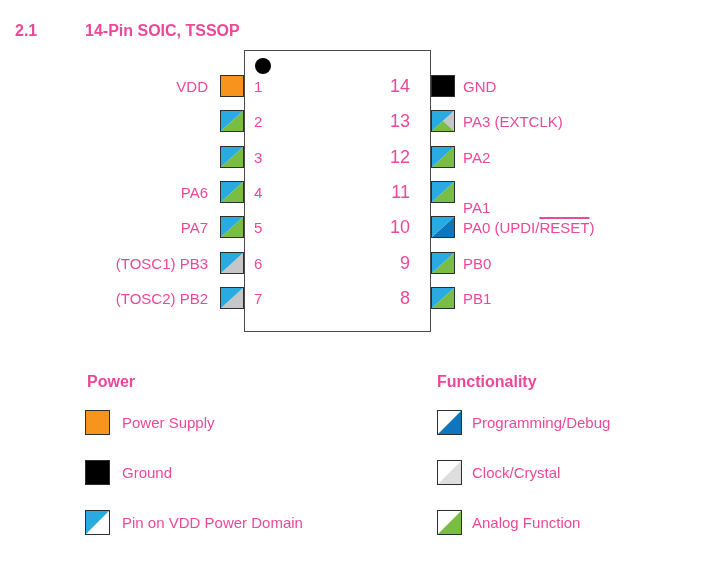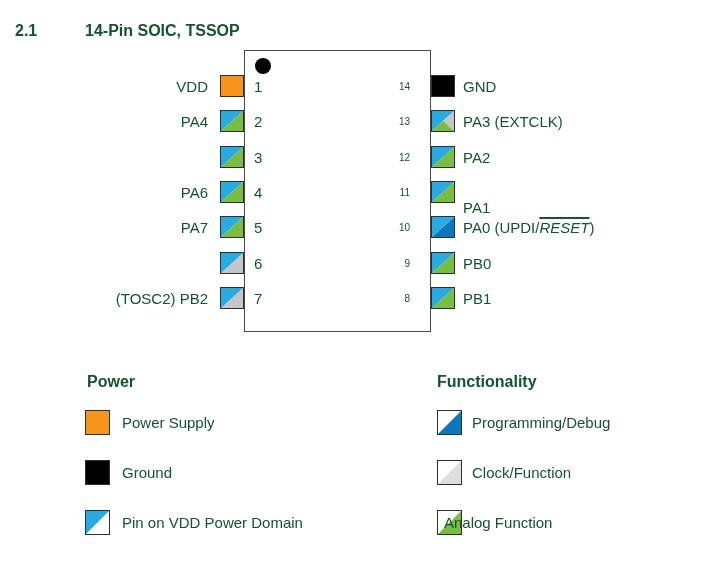--- a/index.html
+++ b/index.html
@@ -1,32 +1,32 @@
 <!DOCTYPE html>
 <html style="--orange: #F7941E; --cyan: #29ABE2; --green: #79BE43; --blue: #0E76BC; --gray: #C4C6C8; --graylight: #DEDEDF; --black: #000000;"><head>
 <meta charset="utf-8">
 <style>
   html,body{margin:0;padding:0;background:#fff;}
   #page{
     position:relative;width:712px;height:566px;background:#ffffff;overflow:hidden;
-    font-family:"Liberation Sans", sans-serif;color:#14532d;
+    font-family:"Liberation Sans", sans-serif;color:#ec4899;
   }
   .abs{position:absolute;}
   .sec-head{font-weight:bold;font-size:16px;line-height:18px;}
   
   #chip{position:absolute;left:244px;top:50px;width:185px;height:280px;
         border:1.5px solid #4a4a4a;background:#fff;box-sizing:content-box;}
   #dot{position:absolute;left:255px;top:58px;width:16px;height:16px;border-radius:50%;background:#000;}
   
   .pin-lbl{font-size:15px;line-height:23px;white-space:nowrap;}
   .lbl-l{left:0;width:208px;text-align:right;}
   .lbl-r{left:463px;text-align:left;}
   .num-l{left:254px;font-size:15px;line-height:23px;}
-  .num-r{left:380px;width:30px;text-align:right;font-size:10px;line-height:23px;}
-  .ovl{text-decoration:overline;text-decoration-thickness:1.5px;font-style:italic;}
+  .num-r{left:380px;width:30px;text-align:right;font-size:18px;line-height:23px;}
+  .ovl{text-decoration:overline;text-decoration-thickness:1.5px;}
   
   .pb{position:absolute;width:22px;height:20px;border:1.5px solid #2e2e2e;background:#fff;box-sizing:content-box;overflow:hidden;}
   .sw{position:absolute;width:23px;height:23px;border:1.5px solid #2e2e2e;background:#fff;box-sizing:content-box;overflow:hidden;}
   .tri{position:absolute;top:0;left:0;width:100%;height:100%;}
   .fill{position:absolute;top:0;left:0;width:100%;height:100%;}
   .tl{clip-path:polygon(0 0,100% 0,0 100%);}
   .br{clip-path:polygon(100% 0,100% 100%,0 100%);}
   .rq{clip-path:polygon(100% 0,100% 100%,50% 50%);}
   .bq{clip-path:polygon(0 100%,100% 100%,50% 50%);}
   .c-cyan{background:var(--cyan);}
@@ -50,21 +50,20 @@
 
   <div id="chip"></div>
   <div id="dot"></div>
 
   <div class="abs pin-lbl lbl-l" style="top:75px">VDD</div>
   <div class="pb" style="left:220px;top:75px">
       <i class="fill c-orange"></i>
     </div>
   <div class="abs num-l" style="top:75px">1</div>
 
-  <div class="abs pin-lbl lbl-l" style="top:110px">PA4</div>
   <div class="pb" style="left:220px;top:110px">
       <i class="tri br c-green"></i>
       <i class="tri tl c-cyan"></i>
     </div>
   <div class="abs num-l" style="top:110px">2</div>
 
   <div class="pb" style="left:220px;top:146px">
       <i class="tri br c-green"></i>
       <i class="tri tl c-cyan"></i>
     </div>
@@ -77,20 +76,21 @@
     </div>
   <div class="abs num-l" style="top:181px">4</div>
 
   <div class="abs pin-lbl lbl-l" style="top:216px">PA7</div>
   <div class="pb" style="left:220px;top:216px">
       <i class="tri br c-green"></i>
       <i class="tri tl c-cyan"></i>
     </div>
   <div class="abs num-l" style="top:216px">5</div>
 
+  <div class="abs pin-lbl lbl-l" style="top:252px">(TOSC1) PB3</div>
   <div class="pb" style="left:220px;top:252px">
       <i class="tri br c-gray"></i>
       <i class="tri tl c-cyan"></i>
     </div>
   <div class="abs num-l" style="top:252px">6</div>
 
   <div class="abs pin-lbl lbl-l" style="top:287px">(TOSC2) PB2</div>
   <div class="pb" style="left:220px;top:287px">
       <i class="tri br c-gray"></i>
       <i class="tri tl c-cyan"></i>
@@ -166,20 +166,20 @@
   <div class="abs leg-head" style="left:437px;top:373px">Functionality</div>
 
   <div class="sw" style="left:437px;top:410px">
       <i class="tri br c-blue"></i>
     </div>
   <div class="abs leg-lbl" style="left:472px;top:410px">Programming/Debug</div>
 
   <div class="sw" style="left:437px;top:460px">
       <i class="tri br c-graylight"></i>
     </div>
-  <div class="abs leg-lbl" style="left:472px;top:460px">Clock/Function</div>
+  <div class="abs leg-lbl" style="left:472px;top:460px">Clock/Crystal</div>
 
   <div class="sw" style="left:437px;top:510px">
       <i class="tri br c-green"></i>
     </div>
-  <div class="abs leg-lbl" style="left:444px;top:510px">Analog Function</div>
+  <div class="abs leg-lbl" style="left:472px;top:510px">Analog Function</div>
 
 </div>
 
 </body></html>

